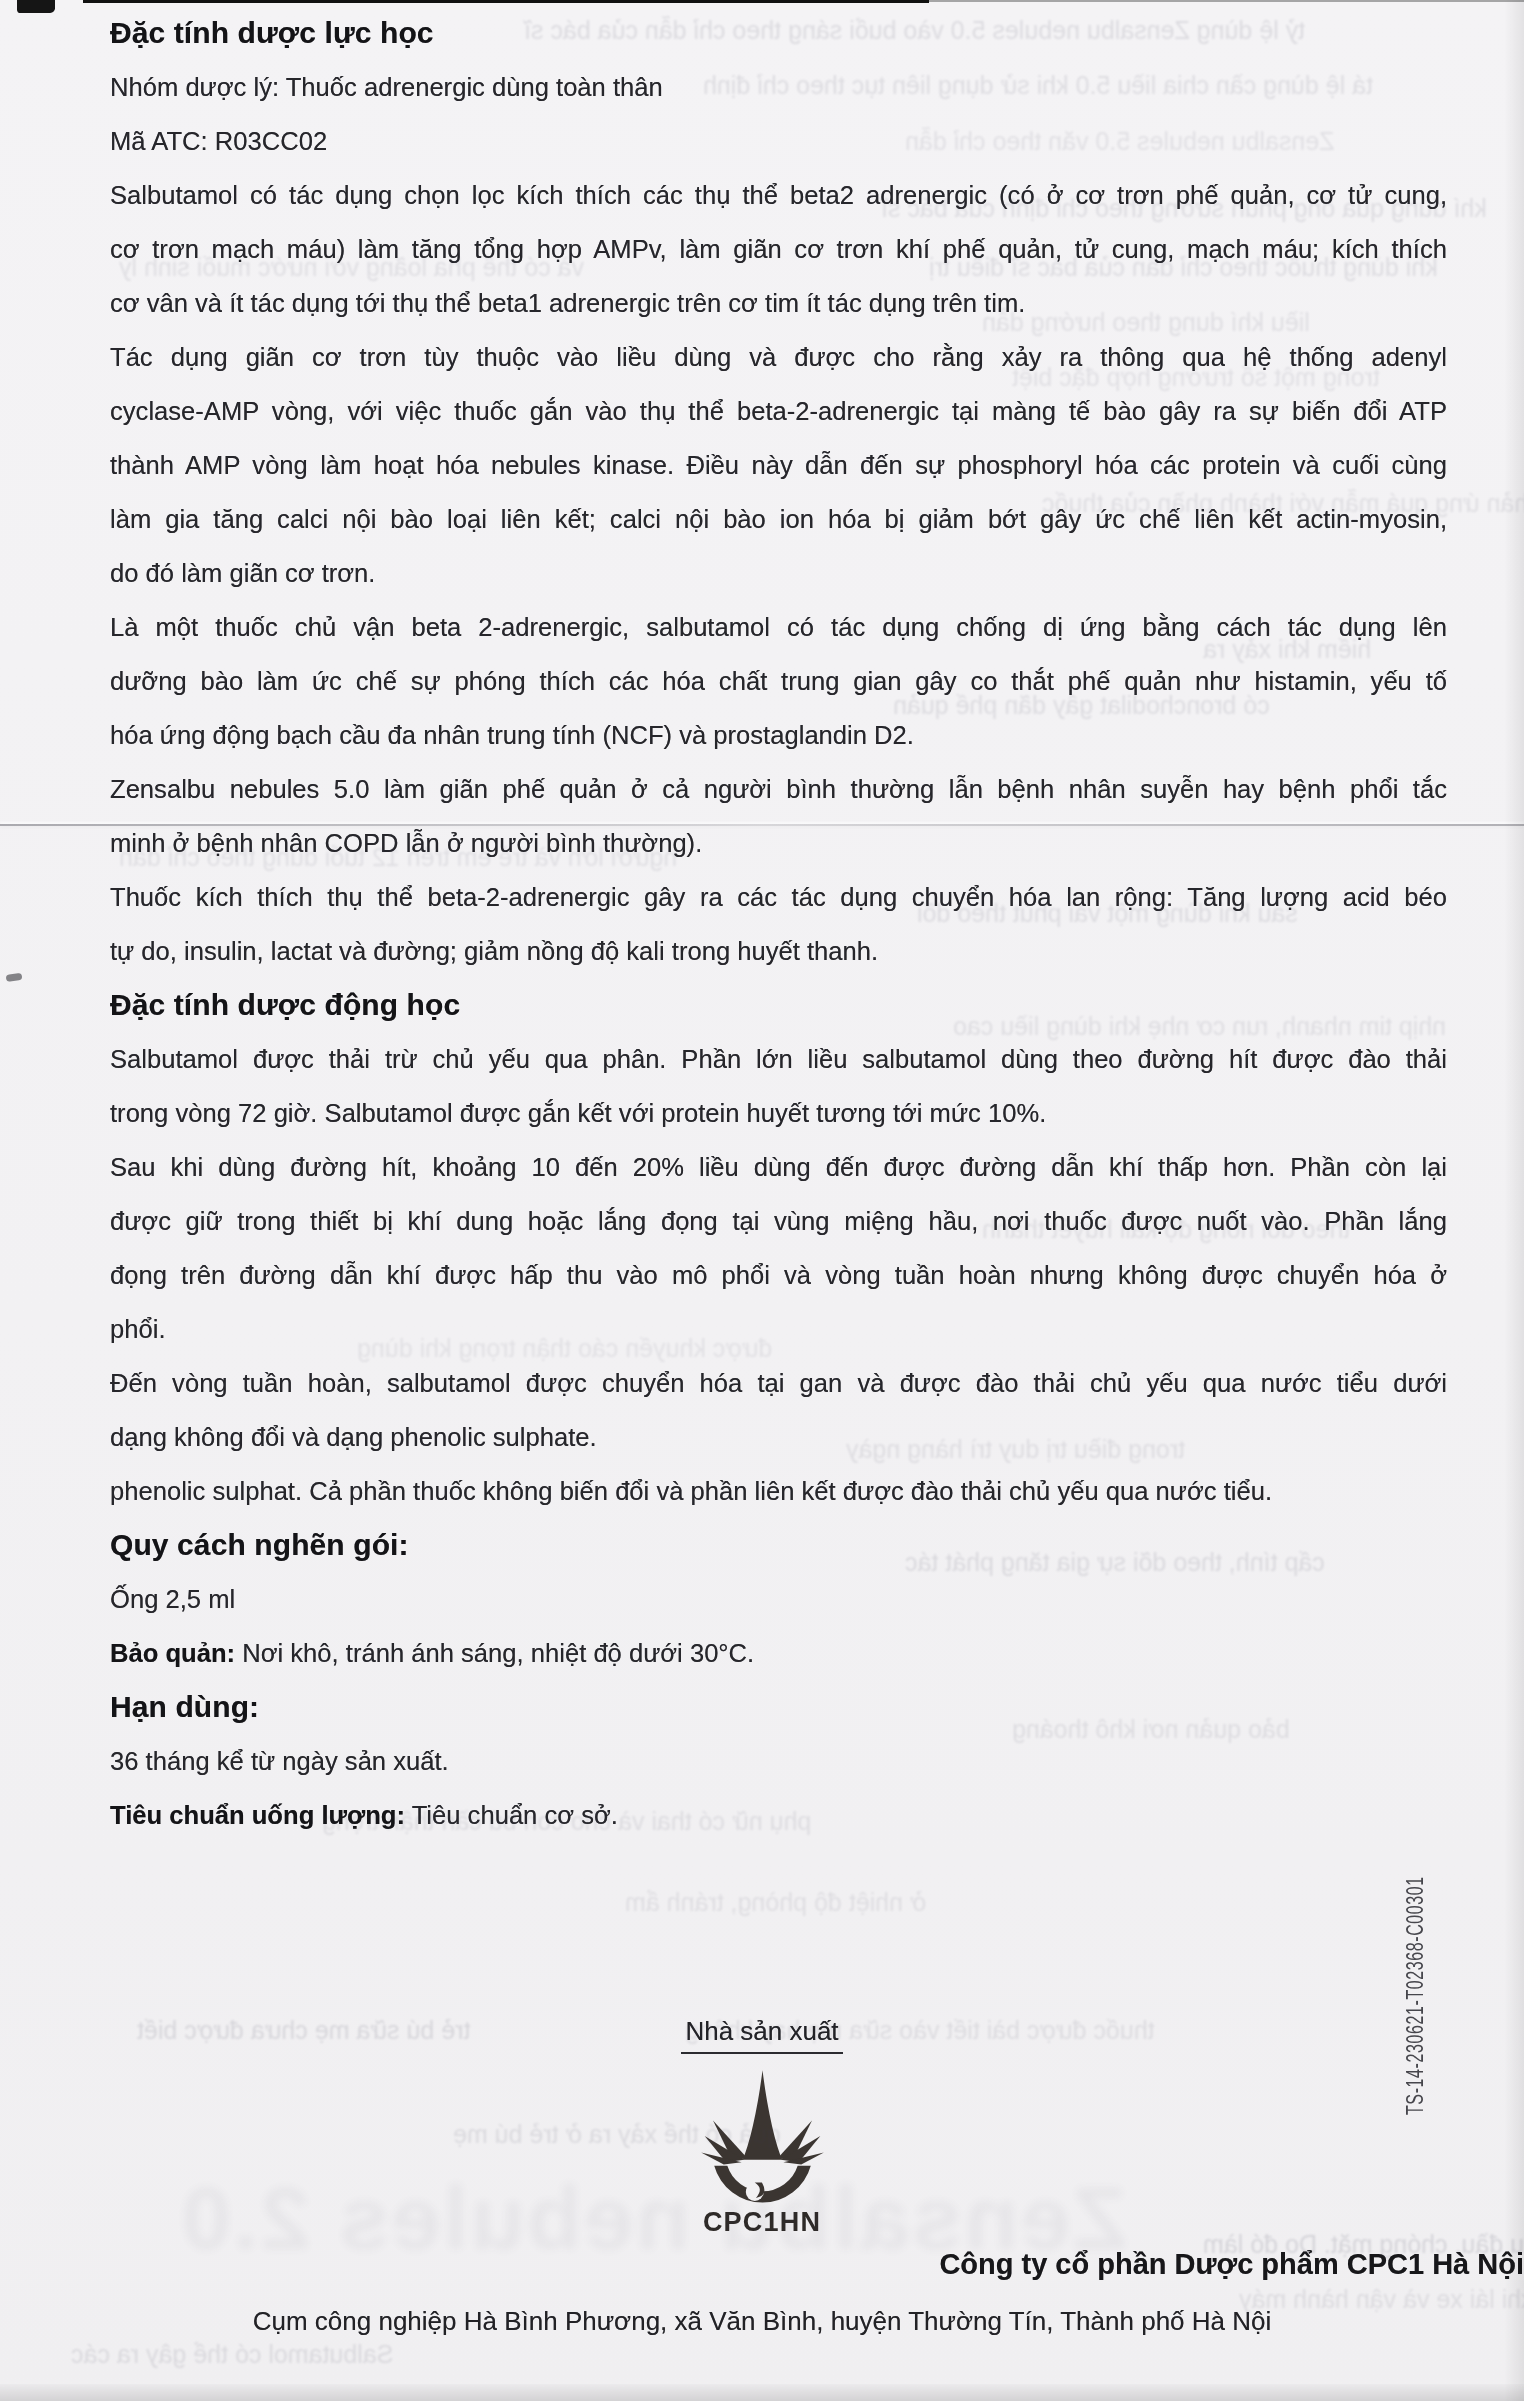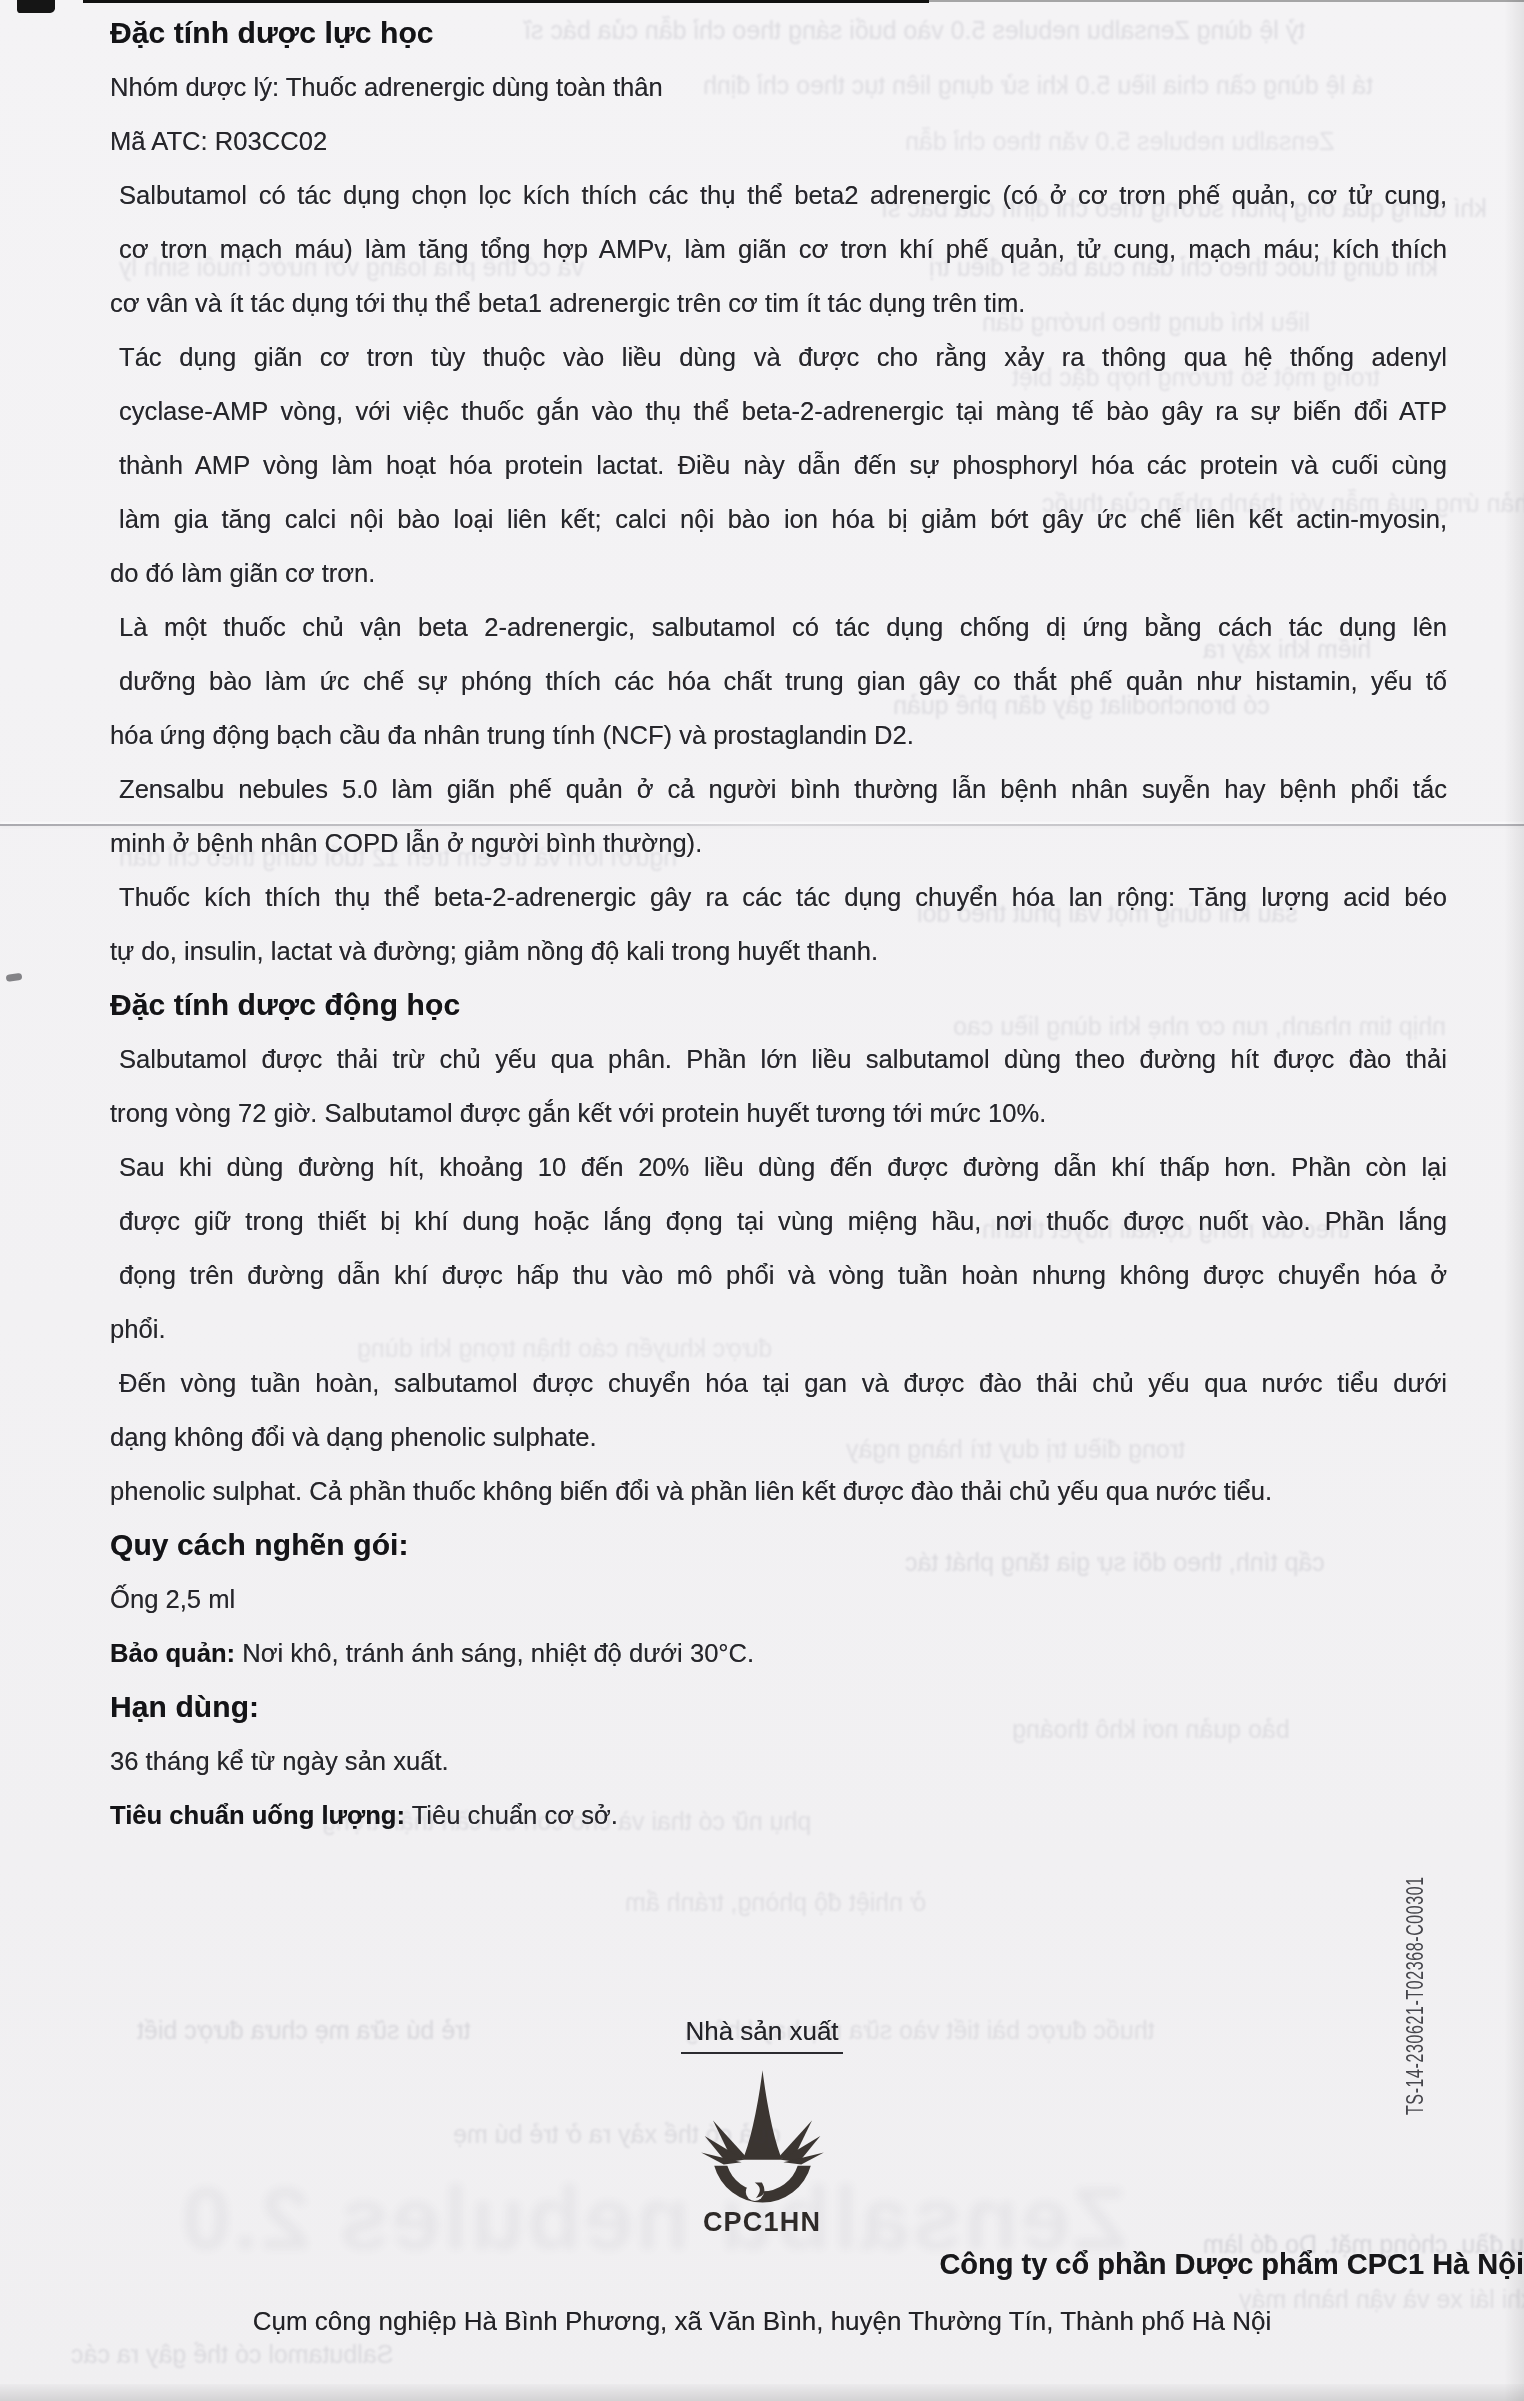--- a/index.html
+++ b/index.html
@@ -18,21 +18,21 @@
   .corner-blob{position:absolute;left:16.7px;top:0;width:38px;height:13px;background:#151515;border-radius:0 0 4.8px 3.6px;}
   .left-speck{position:absolute;left:6px;top:974px;width:15.5px;height:6.5px;background:rgba(40,40,45,0.55);border-radius:3.6px;transform:rotate(-8deg);}
   .crease{position:absolute;left:0;top:824px;width:1524px;height:1.8px;
     background:linear-gradient(90deg,rgba(70,70,80,0.42),rgba(70,70,80,0.16) 50%,rgba(70,70,80,0.38));
     box-shadow:0 -1.8px 2.4px rgba(255,255,255,0.85),0 1.8px 3px rgba(0,0,0,0.03);}
 
   .content{position:absolute;left:110px;top:6px;width:1337px;
     font-size:25.6px;line-height:54px;
     text-shadow:0 0 0.6px rgba(38,38,43,0.55);}
   .ln{height:54px;}
-  .j{text-align:justify;text-align-last:justify;margin-left:9px;}
+  .j{text-align:justify;text-align-last:justify;}
   .h{font-weight:700;font-size:30px;color:#141417;letter-spacing:0.1px;}
   .lbl{font-weight:700;color:#141417;}
 
   .footer{position:absolute;left:0;top:2016px;width:1524px;text-align:center;color:#222226;}
   .mfr{display:inline-block;font-size:26px;padding:0 4.8px 4.8px 4.8px;border-bottom:2.4px solid #2b2b30;
     text-shadow:0 0 0.6px rgba(38,38,43,0.5);}
   .logo{display:block;margin:15.5px auto 0 auto;}
   .logoword{font-size:27px;font-weight:700;letter-spacing:1.2px;color:#2e2a28;margin-top:-3.6px;}
   .company{font-size:29px;font-weight:700;color:#17171a;margin-top:10.7px;text-shadow:0 0 0.6px rgba(23,23,26,0.5);text-align:right;}
   .addr{font-size:26px;margin-top:25px;text-shadow:0 0 0.6px rgba(38,38,43,0.5);}
@@ -57,21 +57,21 @@
 
   <div class="content">
       <div class="ln h">Đặc tính dược lực học</div>
       <div class="ln">Nhóm dược lý: Thuốc adrenergic dùng toàn thân</div>
       <div class="ln">Mã ATC: R03CC02</div>
       <div class="ln j">Salbutamol có tác dụng chọn lọc kích thích các thụ thể beta2 adrenergic (có ở cơ trơn phế quản, cơ tử cung,</div>
       <div class="ln j">cơ trơn mạch máu) làm tăng tổng hợp AMPv, làm giãn cơ trơn khí phế quản, tử cung, mạch máu; kích thích</div>
       <div class="ln">cơ vân và ít tác dụng tới thụ thể beta1 adrenergic trên cơ tim ít tác dụng trên tim.</div>
       <div class="ln j">Tác dụng giãn cơ trơn tùy thuộc vào liều dùng và được cho rằng xảy ra thông qua hệ thống adenyl</div>
       <div class="ln j">cyclase-AMP vòng, với việc thuốc gắn vào thụ thể beta-2-adrenergic tại màng tế bào gây ra sự biến đổi ATP</div>
-      <div class="ln j">thành AMP vòng làm hoạt hóa protein lactat. Điều này dẫn đến sự phosphoryl hóa các protein và cuối cùng</div>
+      <div class="ln j">thành AMP vòng làm hoạt hóa nebules kinase. Điều này dẫn đến sự phosphoryl hóa các protein và cuối cùng</div>
       <div class="ln j">làm gia tăng calci nội bào loại liên kết; calci nội bào ion hóa bị giảm bớt gây ức chế liên kết actin-myosin,</div>
       <div class="ln">do đó làm giãn cơ trơn.</div>
       <div class="ln j">Là một thuốc chủ vận beta 2-adrenergic, salbutamol có tác dụng chống dị ứng bằng cách tác dụng lên</div>
       <div class="ln j">dưỡng bào làm ức chế sự phóng thích các hóa chất trung gian gây co thắt phế quản như histamin, yếu tố</div>
       <div class="ln">hóa ứng động bạch cầu đa nhân trung tính (NCF) và prostaglandin D2.</div>
       <div class="ln j">Zensalbu nebules 5.0 làm giãn phế quản ở cả người bình thường lẫn bệnh nhân suyễn hay bệnh phổi tắc</div>
       <div class="ln">minh ở bệnh nhân COPD lẫn ở người bình thường).</div>
       <div class="ln j">Thuốc kích thích thụ thể beta-2-adrenergic gây ra các tác dụng chuyển hóa lan rộng: Tăng lượng acid béo</div>
       <div class="ln">tự do, insulin, lactat và đường; giảm nồng độ kali trong huyết thanh.</div>
       <div class="ln h">Đặc tính dược động học</div>

